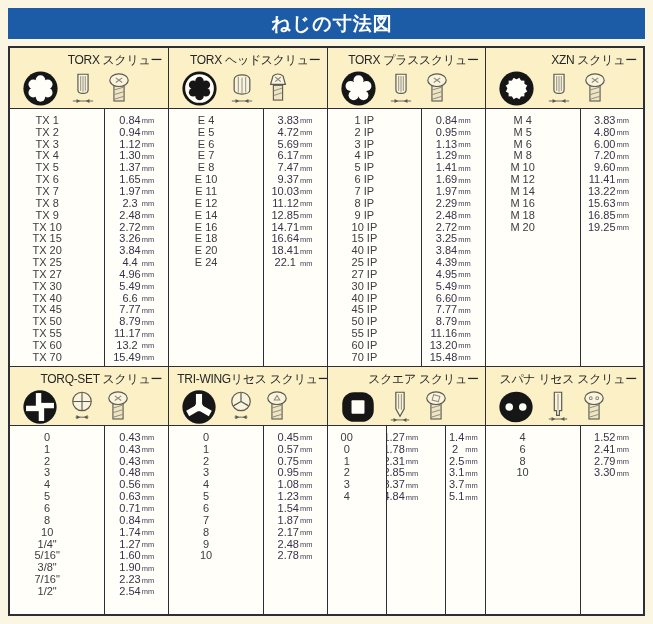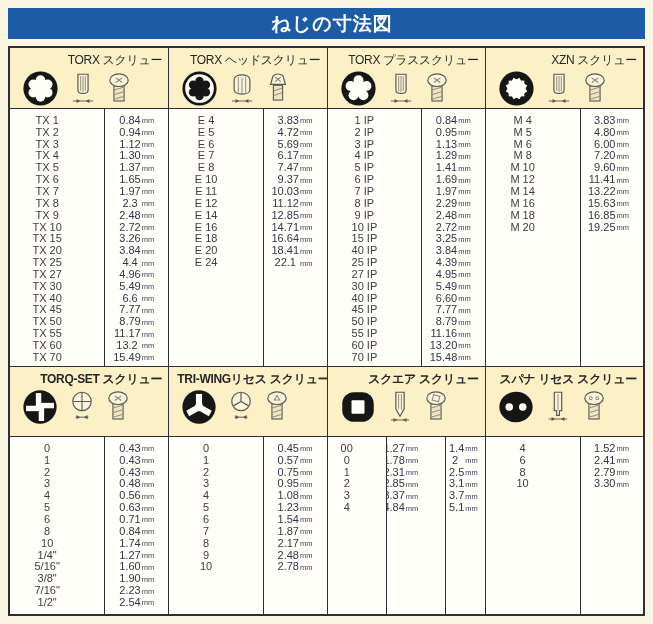--- a/index.html
+++ b/index.html
@@ -20,21 +20,21 @@
   }
   .group { display:grid; grid-template-columns:repeat(4,1fr); }
   .group.top { height:318px; }
   .group.bottom { height:248px; border-top:1.6px solid #2e2e36; }
   .sec { display:flex; flex-direction:column; border-left:1.6px solid #2e2e36; min-width:0; }
   .sec:first-child { border-left:none; }
   .sec-head {
     background:#fbf0c6; border-bottom:1.6px solid #2e2e36;
     padding:4px 6px 2px 8px; height:61px; overflow:hidden;
   }
-  .group.bottom .sec-head { height:70px;font-weight:bold; }
+  .group.bottom .sec-head { height:59px; }
   .sec-title {
     font-size:12px; color:#26262a; white-space:nowrap; letter-spacing:-0.3px;
   }
   .icon-row { display:flex; align-items:center; gap:12px; margin-top:1px; padding-left:4px; }
   .icon-row svg { flex:none; }
   .sec-body { flex:1; display:flex; background:#fffef8; min-height:0;gap:20px; }
   .tcol { padding-top:5px; overflow:hidden; }
   .tcol + .tcol { border-left:1.5px solid #2e2e36; }
   .sec-body[data-cols="2"] .label-col { flex:1.18; }
   .sec-body[data-cols="2"] .value-col { flex:1; }

